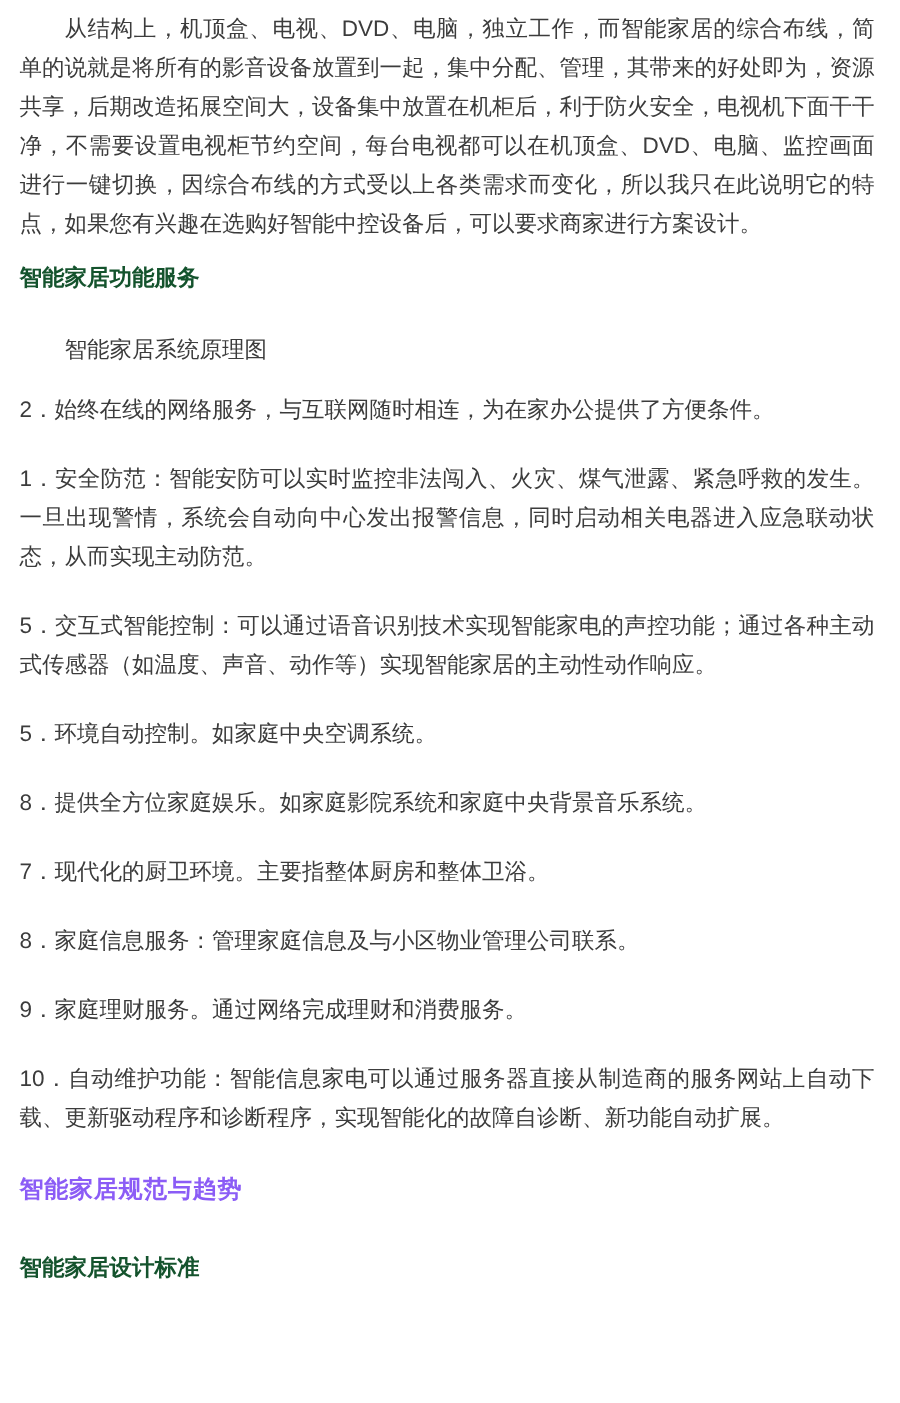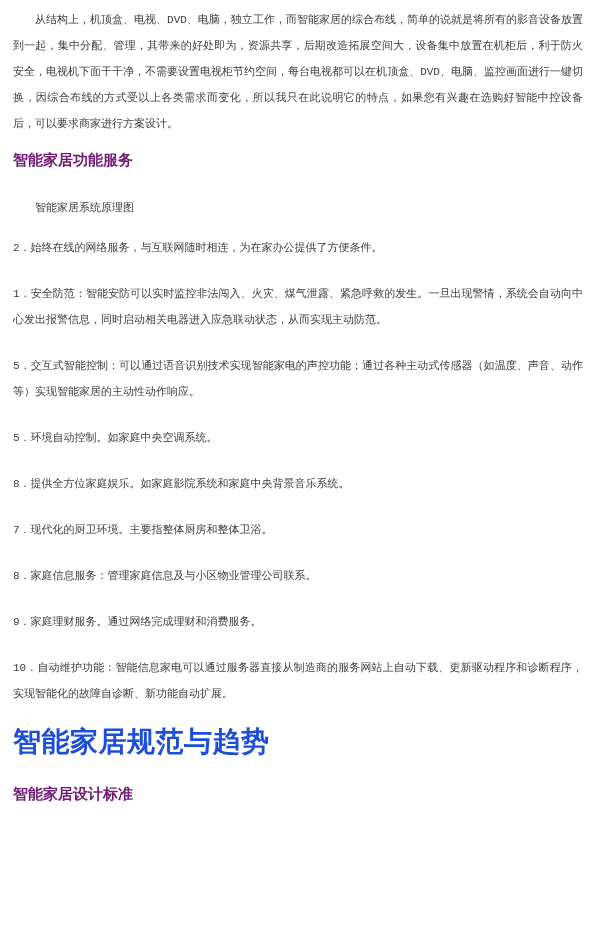--- a/index.html
+++ b/index.html
@@ -11,48 +11,47 @@
     height: 935px;
     background: #ffffff;
     overflow: hidden;
     box-sizing: border-box;
     padding: 7px 13px 0 13px;
     color: #3c3c3c;
     font-family: "Liberation Sans", serif;
   }
   .doc p {
     margin: 0 4px 20px 0;
-    font-size: 11px;
+    font-size: 15px;
     line-height: 26px;
     text-align: justify;
     color: #3c3c3c;
-    font-family: Liberation Mono, monospace;
   }
   .doc p.indent-2em {
     text-indent: 2em;
   }
   .doc p.intro-para {
     margin-bottom: 12px;
   }
   .doc p.caption-para {
     margin-bottom: 14px;
   }
   .doc h3.section-heading {
     font-size: 15px;
     line-height: 22px;
     font-weight: bold;
-    color: #701a75;
+    color: #14532d;
     margin: 0 0 24px 0;
     font-family: "Liberation Sans", serif;
   }
   .doc h2.big-heading {
-    font-size: 28px;
+    font-size: 16px;
     line-height: 30px;
     font-weight: bold;
-    color: #1d4ed8;
+    color: #8b5cf6;
     margin: 14px 0 26px 0;
     letter-spacing: 0.5px;
     font-family: "Liberation Sans", sans-serif;
   }
   .doc h3.sub-heading {
     margin-bottom: 0;
   }
 </style>
 </head>
 <body>

